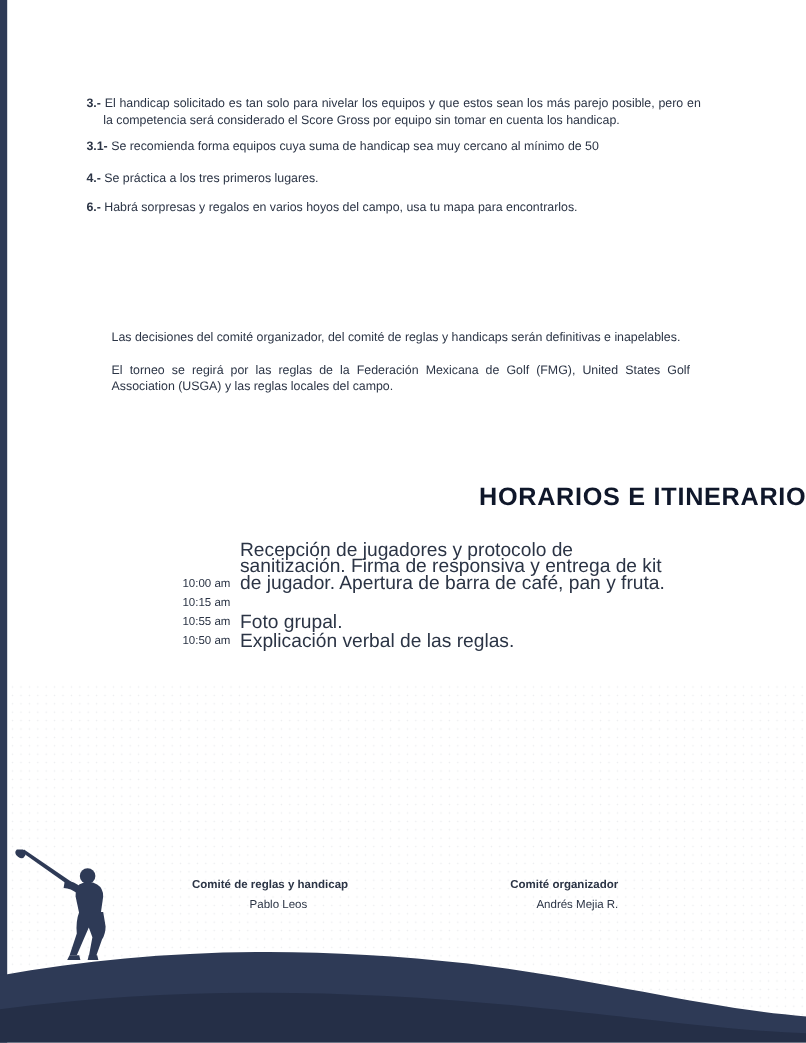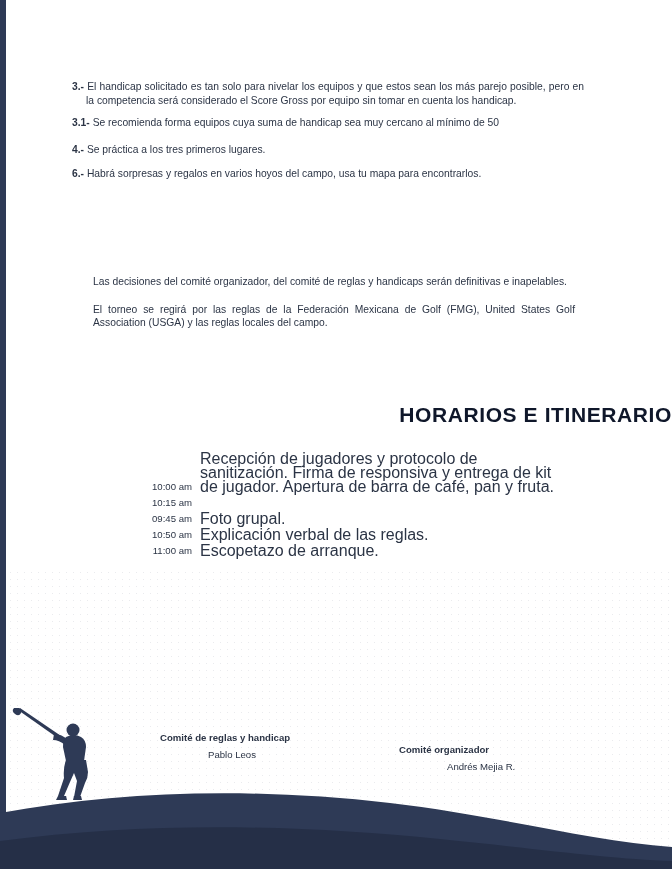--- a/index.html
+++ b/index.html
@@ -160,21 +160,21 @@
     font-weight: bold;
     color: #2b3445;
     margin-bottom: 3px;
     margin-top: 43px;
   }
   .sig .name {
     color: #2b3445;
     margin-left: 48px;
   }
   .sig-left { left: 160px; top: 0; }
-  .sig-right { left: 399px; top: 12px; }
+  .sig-right { left: 399px; top: 0; text-align: right; }
 
   .golfer {
     position: absolute;
     left: 10px;
     top: 700px;
     width: 120px;
     height: 110px;
   }
 </style>
 </head>
@@ -226,30 +226,26 @@
 
   <div class="schedule">
     <div class="sch-row">
       <div class="sch-time">10:00 am</div>
       <div class="sch-desc">Recepción de jugadores y protocolo de sanitización. Firma de responsiva y entrega de kit de jugador. Apertura de barra de café, pan y fruta.</div>
     </div>
     <div class="sch-row">
       <div class="sch-time">10:15 am</div>
     </div>
     <div class="sch-row">
-      <div class="sch-time">09:45 am</div>
+      <div class="sch-time">10:55 am</div>
       <div class="sch-desc">Foto grupal.</div>
     </div>
     <div class="sch-row">
       <div class="sch-time">10:50 am</div>
       <div class="sch-desc">Explicación verbal de las reglas.</div>
-    </div>
-    <div class="sch-row">
-      <div class="sch-time">11:00 am</div>
-      <div class="sch-desc">Escopetazo de arranque.</div>
     </div>
   </div>
 
   <div class="signatures">
     <div class="sig sig-left">
       <div class="role">Comité de reglas y handicap</div>
       <div class="name">Pablo Leos</div>
     </div>
     <div class="sig sig-right">
       <div class="role">Comité organizador</div>

